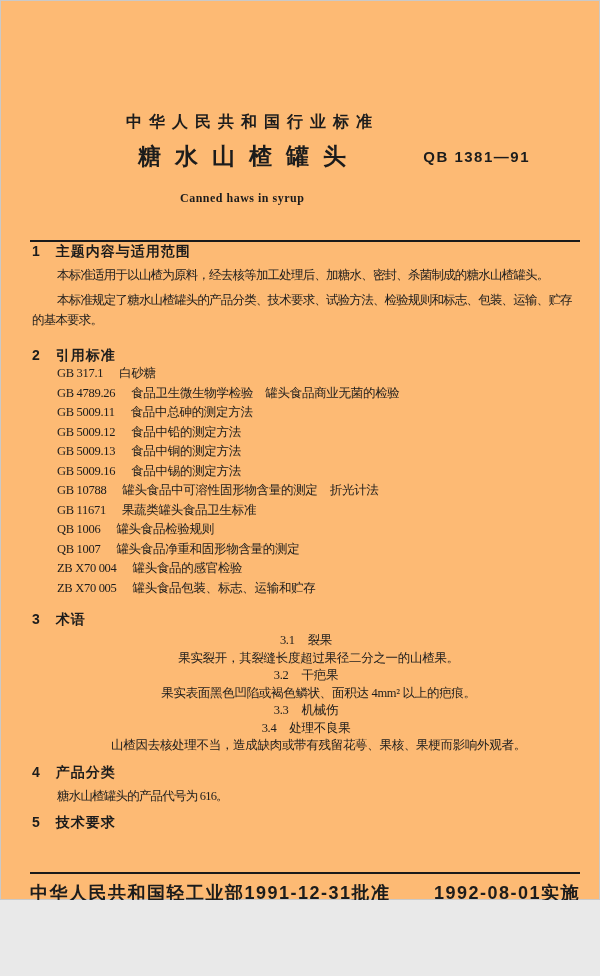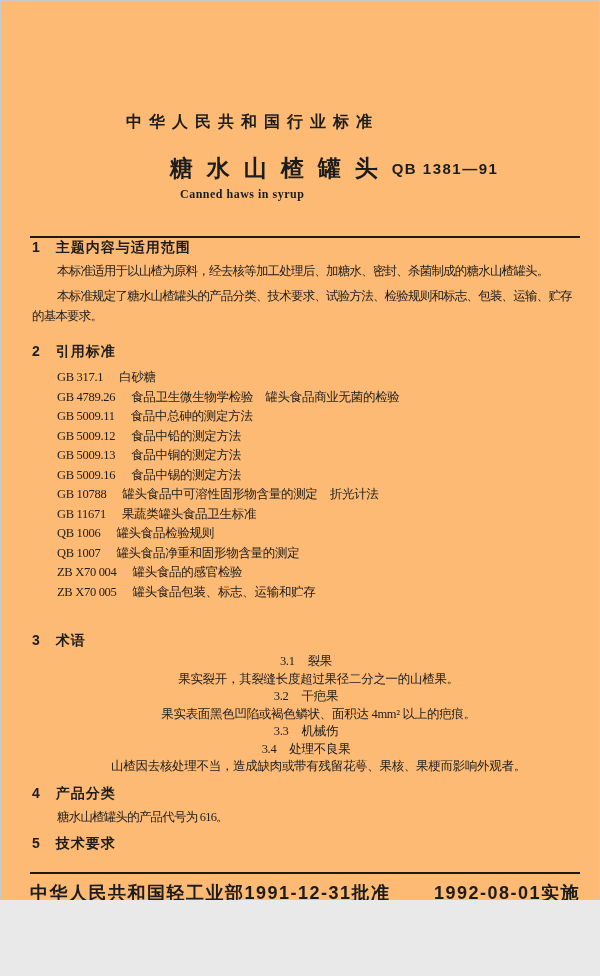--- a/index.html
+++ b/index.html
@@ -20,39 +20,39 @@
   .header { padding: 112px 70px 0 32px; }
   .authority {
     margin-left: 94px;
     font-family: "Liberation Sans", "DejaVu Sans", sans-serif;
     font-weight: bold;
     font-size: 16px;
     letter-spacing: 7px;
     white-space: nowrap;
   }
   .title-row {
-    display: flex; justify-content: center; align-items: center;
-    margin-top: 20px; margin-left: 106px;
+    display: flex; justify-content: space-between; align-items: center;
+    margin-top: 8px; margin-left: 106px;
   }
   .title-cn {
     font-family: "Liberation Sans", "DejaVu Sans", sans-serif;
     font-weight: bold;
     font-size: 23px;
     letter-spacing: 14px;
     white-space: nowrap;
   }
   .std-no {
     font-family: "Liberation Sans", "DejaVu Sans", sans-serif;
     font-weight: bold;
     font-size: 15px;
     letter-spacing: 1.5px;
     white-space: nowrap;
   }
   .title-en {
-    margin-left: 148px; margin-top: 3px;
+    margin-left: 148px; margin-top: 19px;
     font-weight: bold; font-size: 12px;
     letter-spacing: 0.5px;
   }
   .rule-top {
     margin: 34px 20px 0 30px;
     border-top: 2px solid #1a1a1a;
   }
   
   .main {
     padding: 0 20px 0 32px;
@@ -63,25 +63,25 @@
   .sec-heading {
     font-family: "Liberation Sans", "DejaVu Sans", sans-serif;
     font-weight: bold;
     font-size: 14px;
     letter-spacing: 1px;
     line-height: 18px;
   }
   .sec-heading .sec-no { margin-right: 15px; }
   .mt-s1 { }
   .mt-s2 { margin-top: 16px; }
-  .mt-s3 { margin-top: 29px; }
+  .mt-s3 { margin-top: 12px; }
   .mt-s4 { margin-top: 8px; }
   .mt-s5 { margin-top: 7px; }
   .para { margin: 5px 0 0 0; text-indent: 2em; letter-spacing: -0.8px; }
-  .refs { margin-top: 8px; padding-left: 25px; line-height: 19.5px; }
+  .refs { margin-top: 0; padding-left: 25px; line-height: 19.5px; }
   .ref-code { margin-right: 16px; white-space: nowrap; }
   .terms { margin-top: 4px; line-height: 17.5px; text-align: center; }
   .term-line .term-no { margin-right: 13px; }
   .term-def { padding-left: 25px; }
   
   .footer {
     position: absolute; left: 30px; right: 20px; top: 872px;
     border-top: 2px solid #1a1a1a;
     padding-top: 7px;
     display: flex; justify-content: space-between;

